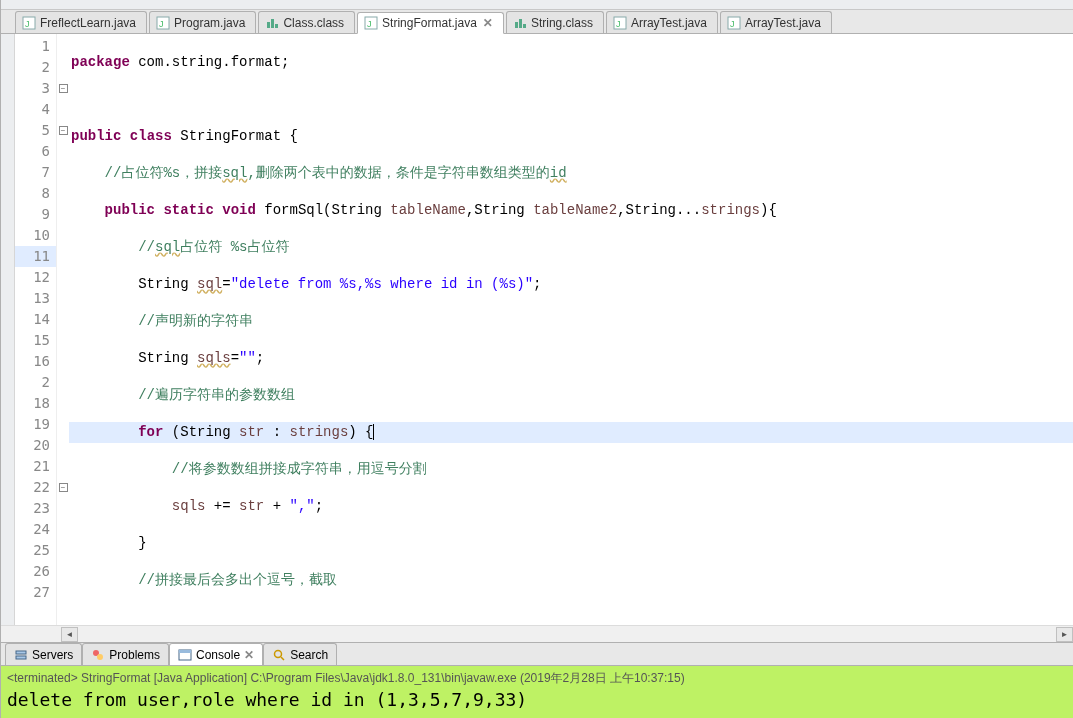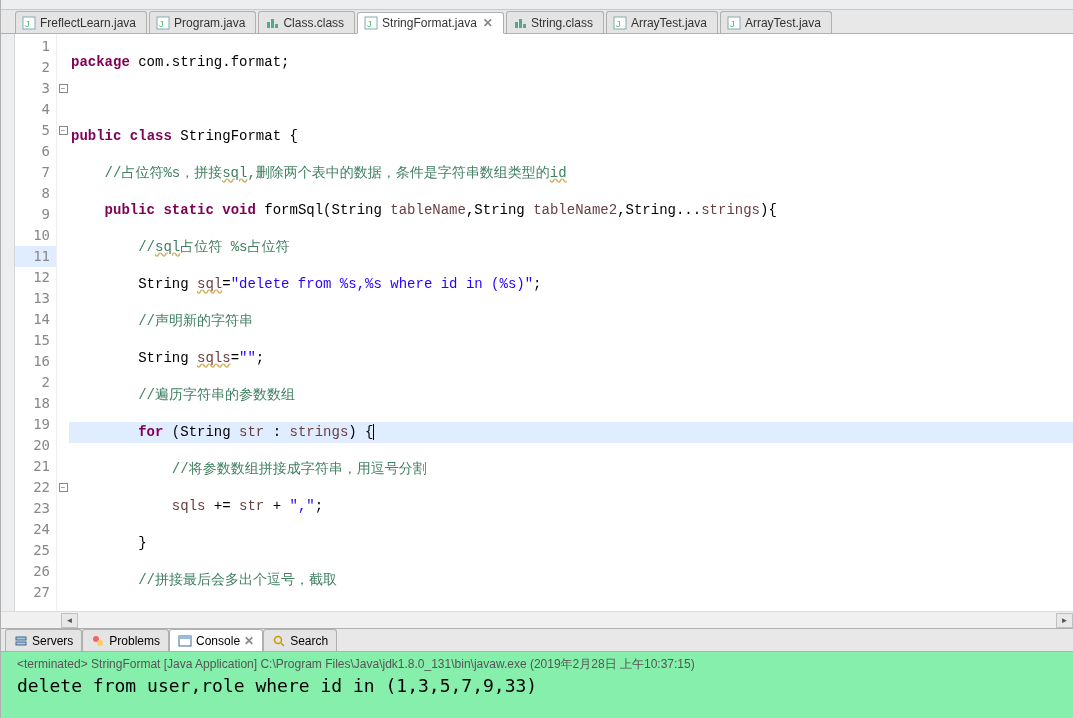--- a/index.html
+++ b/index.html
@@ -31,21 +31,21 @@
 .var { color: #6a3e3e; }
 .cursor { display: inline-block; width: 1px; height: 16px; background: #000; vertical-align: text-top; margin-left: -1px; }
 .err-u { text-decoration: wavy underline #d0b060; }
 .hscroll { height: 17px; background: #f0f0f0; border-top: 1px solid #dcdcdc; display: flex; align-items: center; padding-left: 60px; }
 .hscroll-track { flex: 1; height: 15px; position: relative; }
 .hscroll-btn { width: 17px; height: 15px; background: #e8e8e8; border: 1px solid #c0c0c0; display: flex; align-items: center; justify-content: center; font-size: 8px; color: #555; }
 .bottom-tabs { display: flex; background: #e8e8e8; border-top: 1px solid #b0b0b0; border-bottom: 1px solid #b0b0b0; height: 24px; align-items: flex-end; padding-left: 4px; }
 .btab { display: flex; align-items: center; padding: 3px 8px; background: #e4e4e4; border: 1px solid #b0b0b0; border-bottom: none; margin-right: 0; height: 22px; border-top-left-radius: 3px; border-top-right-radius: 3px; cursor: pointer; }
 .btab.active { background: #fff; }
 .btab-icon { width: 14px; height: 14px; margin-right: 4px; }
-.console { background: #86efac; padding: 4px 16px; font-size: 12px; height: 66px; }
+.console { background: #bef264; padding: 4px 6px; font-size: 12px; height: 52px; }
 .console-title { color: #555; margin-bottom: 2px; }
 .console-out { font-family: Consolas, monospace; font-size: 18px; color: #000; }
 svg { display: block; }
 </style>
 </head>
 <body>
 
 <div class="container">
   <div class="toolbar"></div>
 

